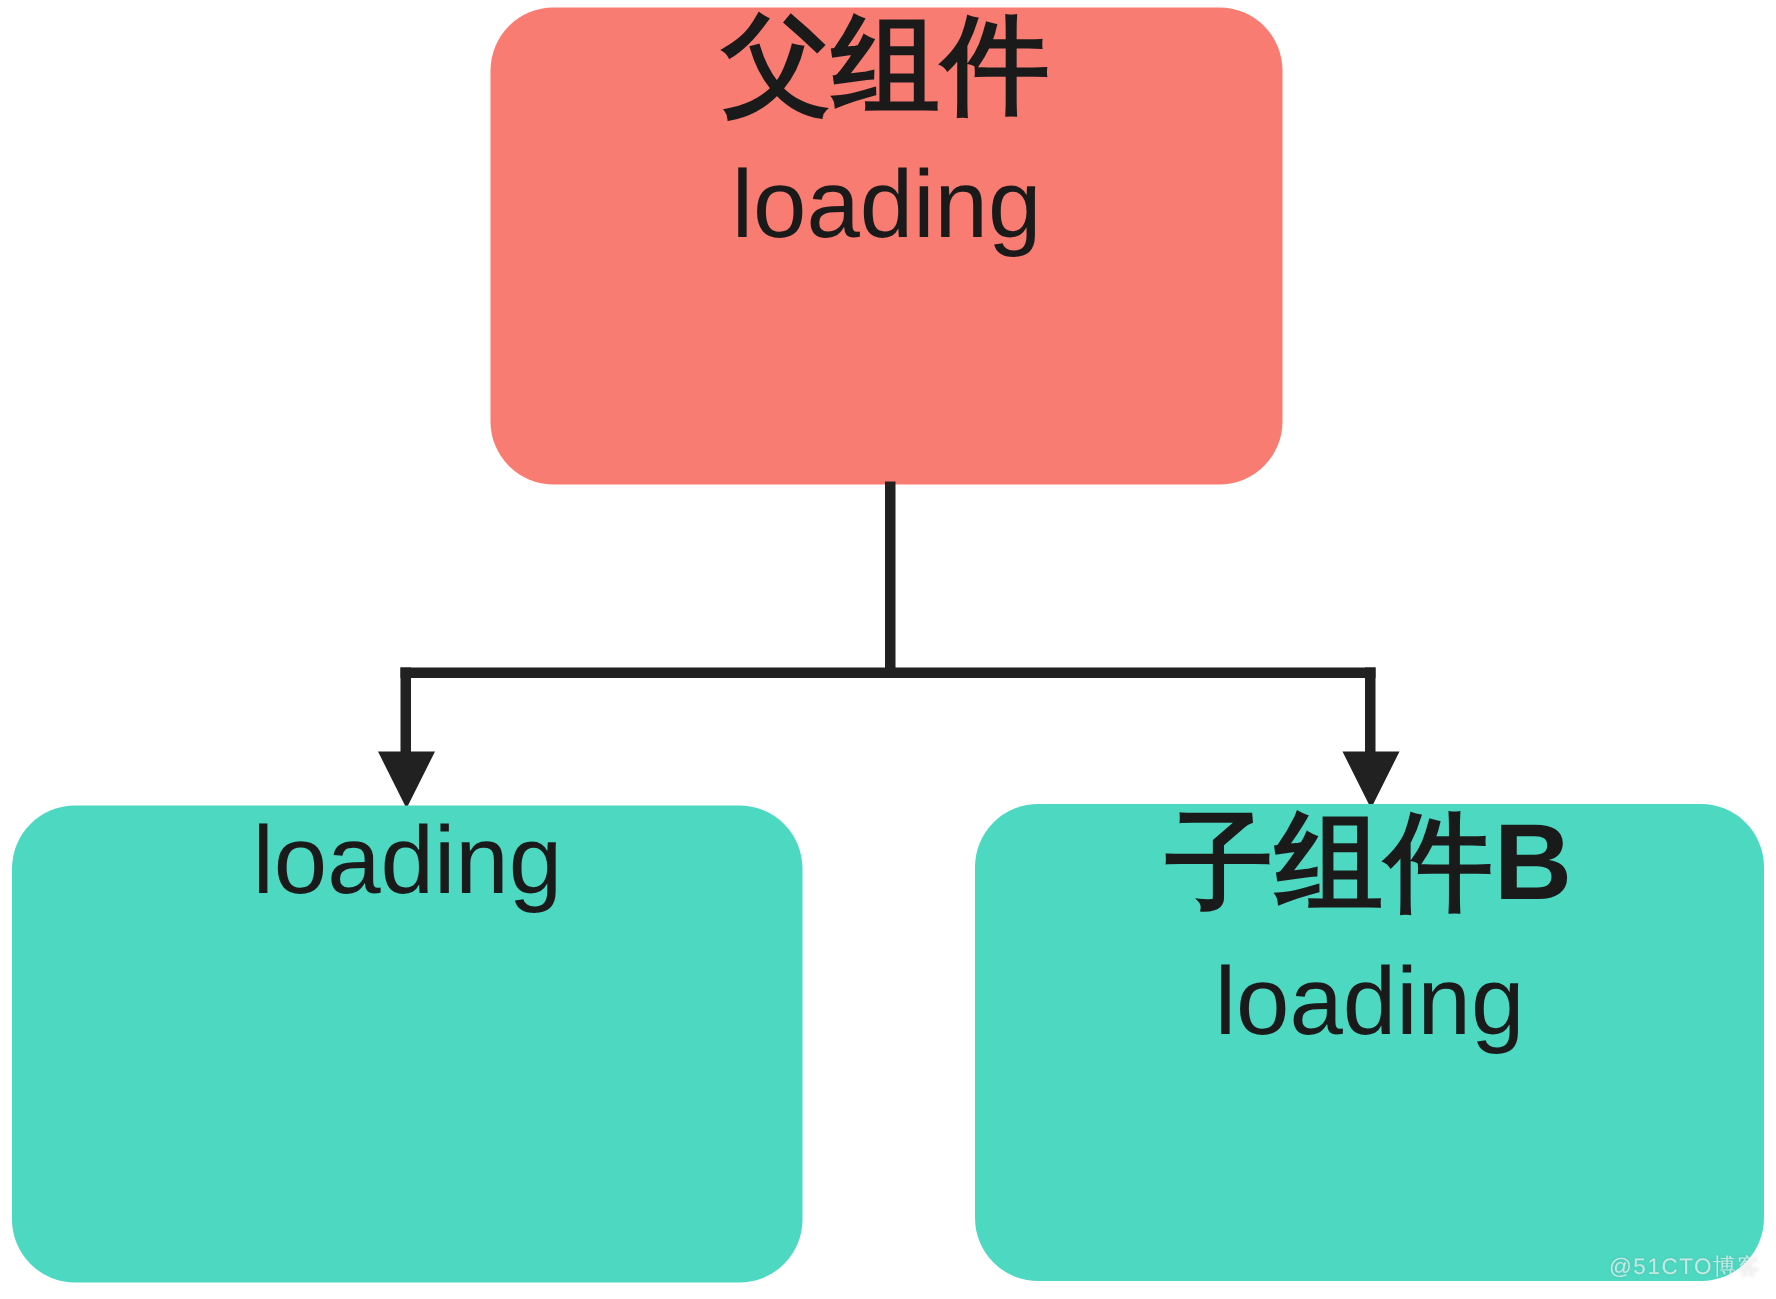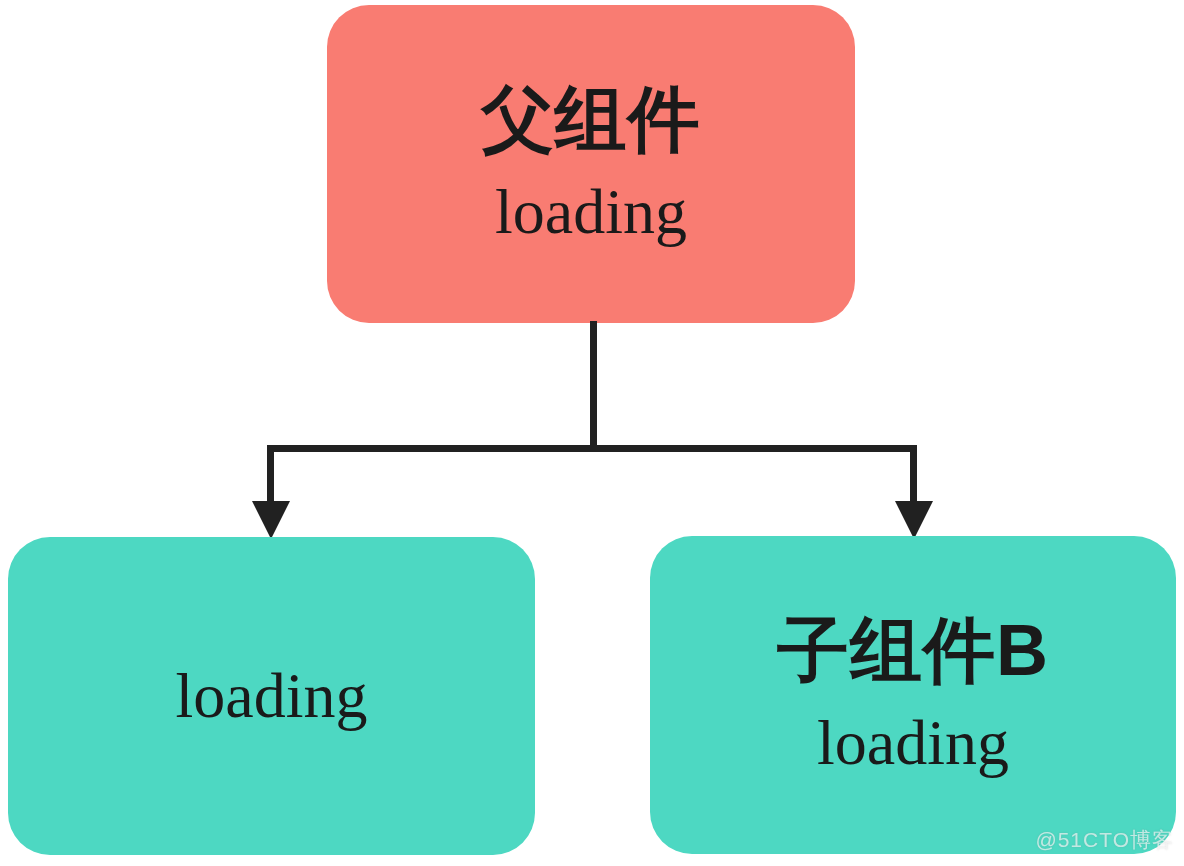--- a/index.html
+++ b/index.html
@@ -19,21 +19,20 @@
     width: 1184px; height: 866px;
     background: #ffffff;
     overflow: hidden;
   }
   .node {
     position: absolute;
     border-radius: 42px;
     display: flex;
     flex-direction: column;
     align-items: center;
-    justify-content: center;
     gap: 16px;
     text-align: center;
   }
   .node.parent {
     left: 327px; top: 5px;
     width: 528px; height: 318px;
     background: var(--parent-fill);
   }
   .node.child-a {
     left: 8px; top: 537px;
@@ -50,21 +49,20 @@
     font-weight: 700;
     color: var(--text);
     line-height: 1.1;
     letter-spacing: 1px;
   }
   .node-sub {
     font-size: 64px;
     font-weight: 400;
     color: var(--text);
     line-height: 1.15;
-    font-family: Liberation Serif, serif;
   }
   .line {
     position: absolute;
     background: var(--connector);
   }
   .stem      { left: 590px; top: 321px; width: 7px;  height: 131px; }
   .crossbar  { left: 267px; top: 445px; width: 650px; height: 7px; }
   .drop-left { left: 267px; top: 445px; width: 7px;  height: 60px; }
   .drop-right{ left: 910px; top: 445px; width: 7px;  height: 60px; }
   .arrowhead {
@@ -72,21 +70,21 @@
     width: 0; height: 0;
     border-left: 19px solid transparent;
     border-right: 19px solid transparent;
     border-top: 38px solid var(--connector);
   }
   .arrowhead.left  { left: 252px; top: 501px; }
   .arrowhead.right { left: 895px; top: 501px; }
   .watermark {
     position: absolute;
     right: 10px; bottom: 12px;
-    font-size: 21px;
+    font-size: 15px;
     color: rgba(248, 248, 248, 0.68);
     letter-spacing: 1px;
     text-shadow: 0 0 2px rgba(120,120,120,0.25);
   }
 </style>
 </head>
 <body>
 
 <div class="canvas">
 

